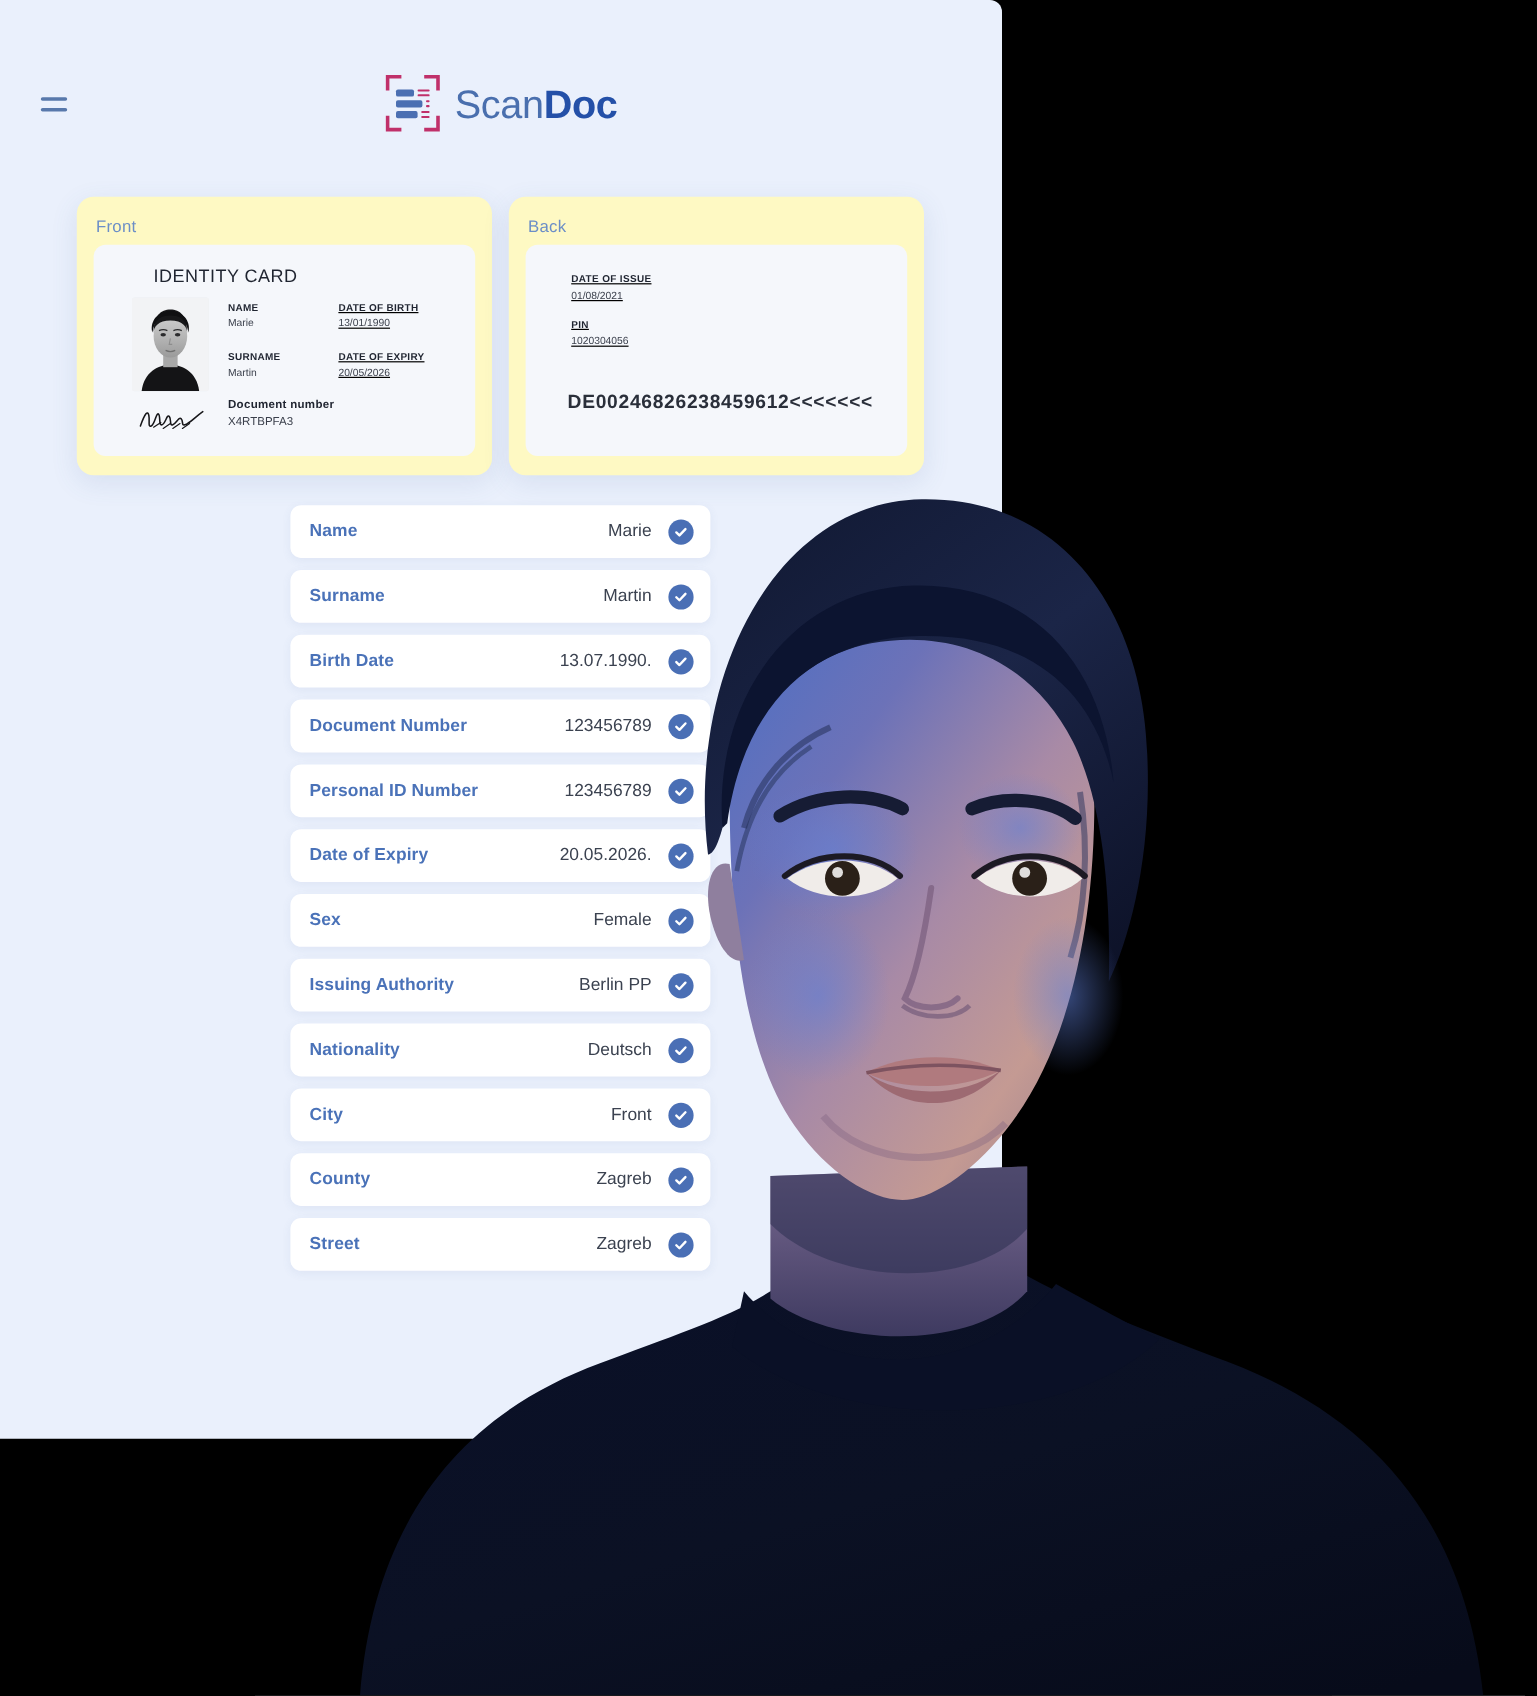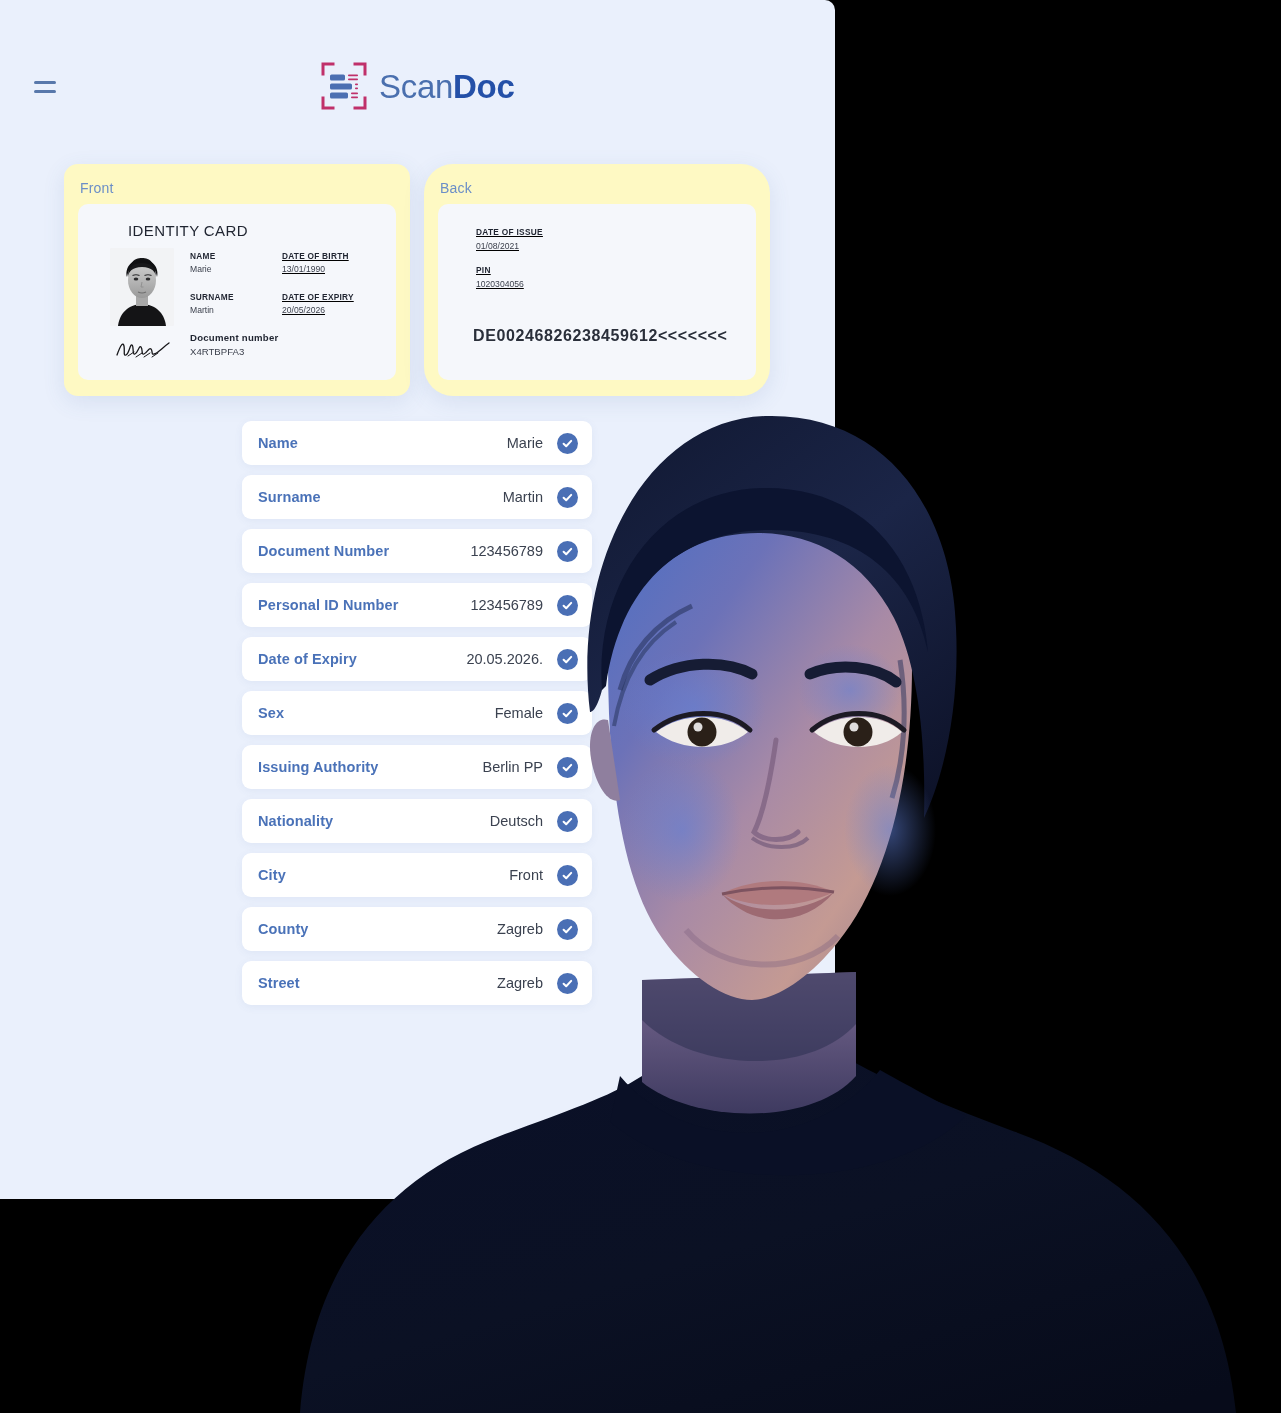--- a/index.html
+++ b/index.html
@@ -94,21 +94,21 @@
   .doc-card {
     position: absolute;
     top: 0;
     width: 346px;
     height: 232px;
     background: #fef9c3;
     border-radius: 14px;
     box-shadow: 0 6px 22px rgba(76, 105, 160, 0.12);
   }
   .doc-card.front { left: 0; }
-  .doc-card.back  { left: 360px; border-radius: 29px; }
+  .doc-card.back  { left: 360px; }
 
   .doc-card-label {
     position: absolute;
     left: 16px; top: 16px;
     font-size: 14px;
     color: #6b8ec7;
     letter-spacing: 0.2px;
   }
 
   .doc-inner {
@@ -427,20 +427,29 @@
           <span class="field-value">Marie</span>
           <span class="check-badge">
             <svg width="11" height="11" viewBox="0 0 11 11">
               <path d="M1.6,5.7 L4.2,8.2 L9.2,2.9" stroke="#ffffff" stroke-width="2" fill="none" stroke-linecap="round" stroke-linejoin="round"></path>
             </svg>
           </span>
         </div>
         <div class="field-row">
           <span class="field-label">Surname</span>
           <span class="field-value">Martin</span>
+          <span class="check-badge">
+            <svg width="11" height="11" viewBox="0 0 11 11">
+              <path d="M1.6,5.7 L4.2,8.2 L9.2,2.9" stroke="#ffffff" stroke-width="2" fill="none" stroke-linecap="round" stroke-linejoin="round"></path>
+            </svg>
+          </span>
+        </div>
+        <div class="field-row">
+          <span class="field-label">Birth Date</span>
+          <span class="field-value">13.07.1990.</span>
           <span class="check-badge">
             <svg width="11" height="11" viewBox="0 0 11 11">
               <path d="M1.6,5.7 L4.2,8.2 L9.2,2.9" stroke="#ffffff" stroke-width="2" fill="none" stroke-linecap="round" stroke-linejoin="round"></path>
             </svg>
           </span>
         </div>
         <div class="field-row">
           <span class="field-label">Document Number</span>
           <span class="field-value">123456789</span>
           <span class="check-badge">

